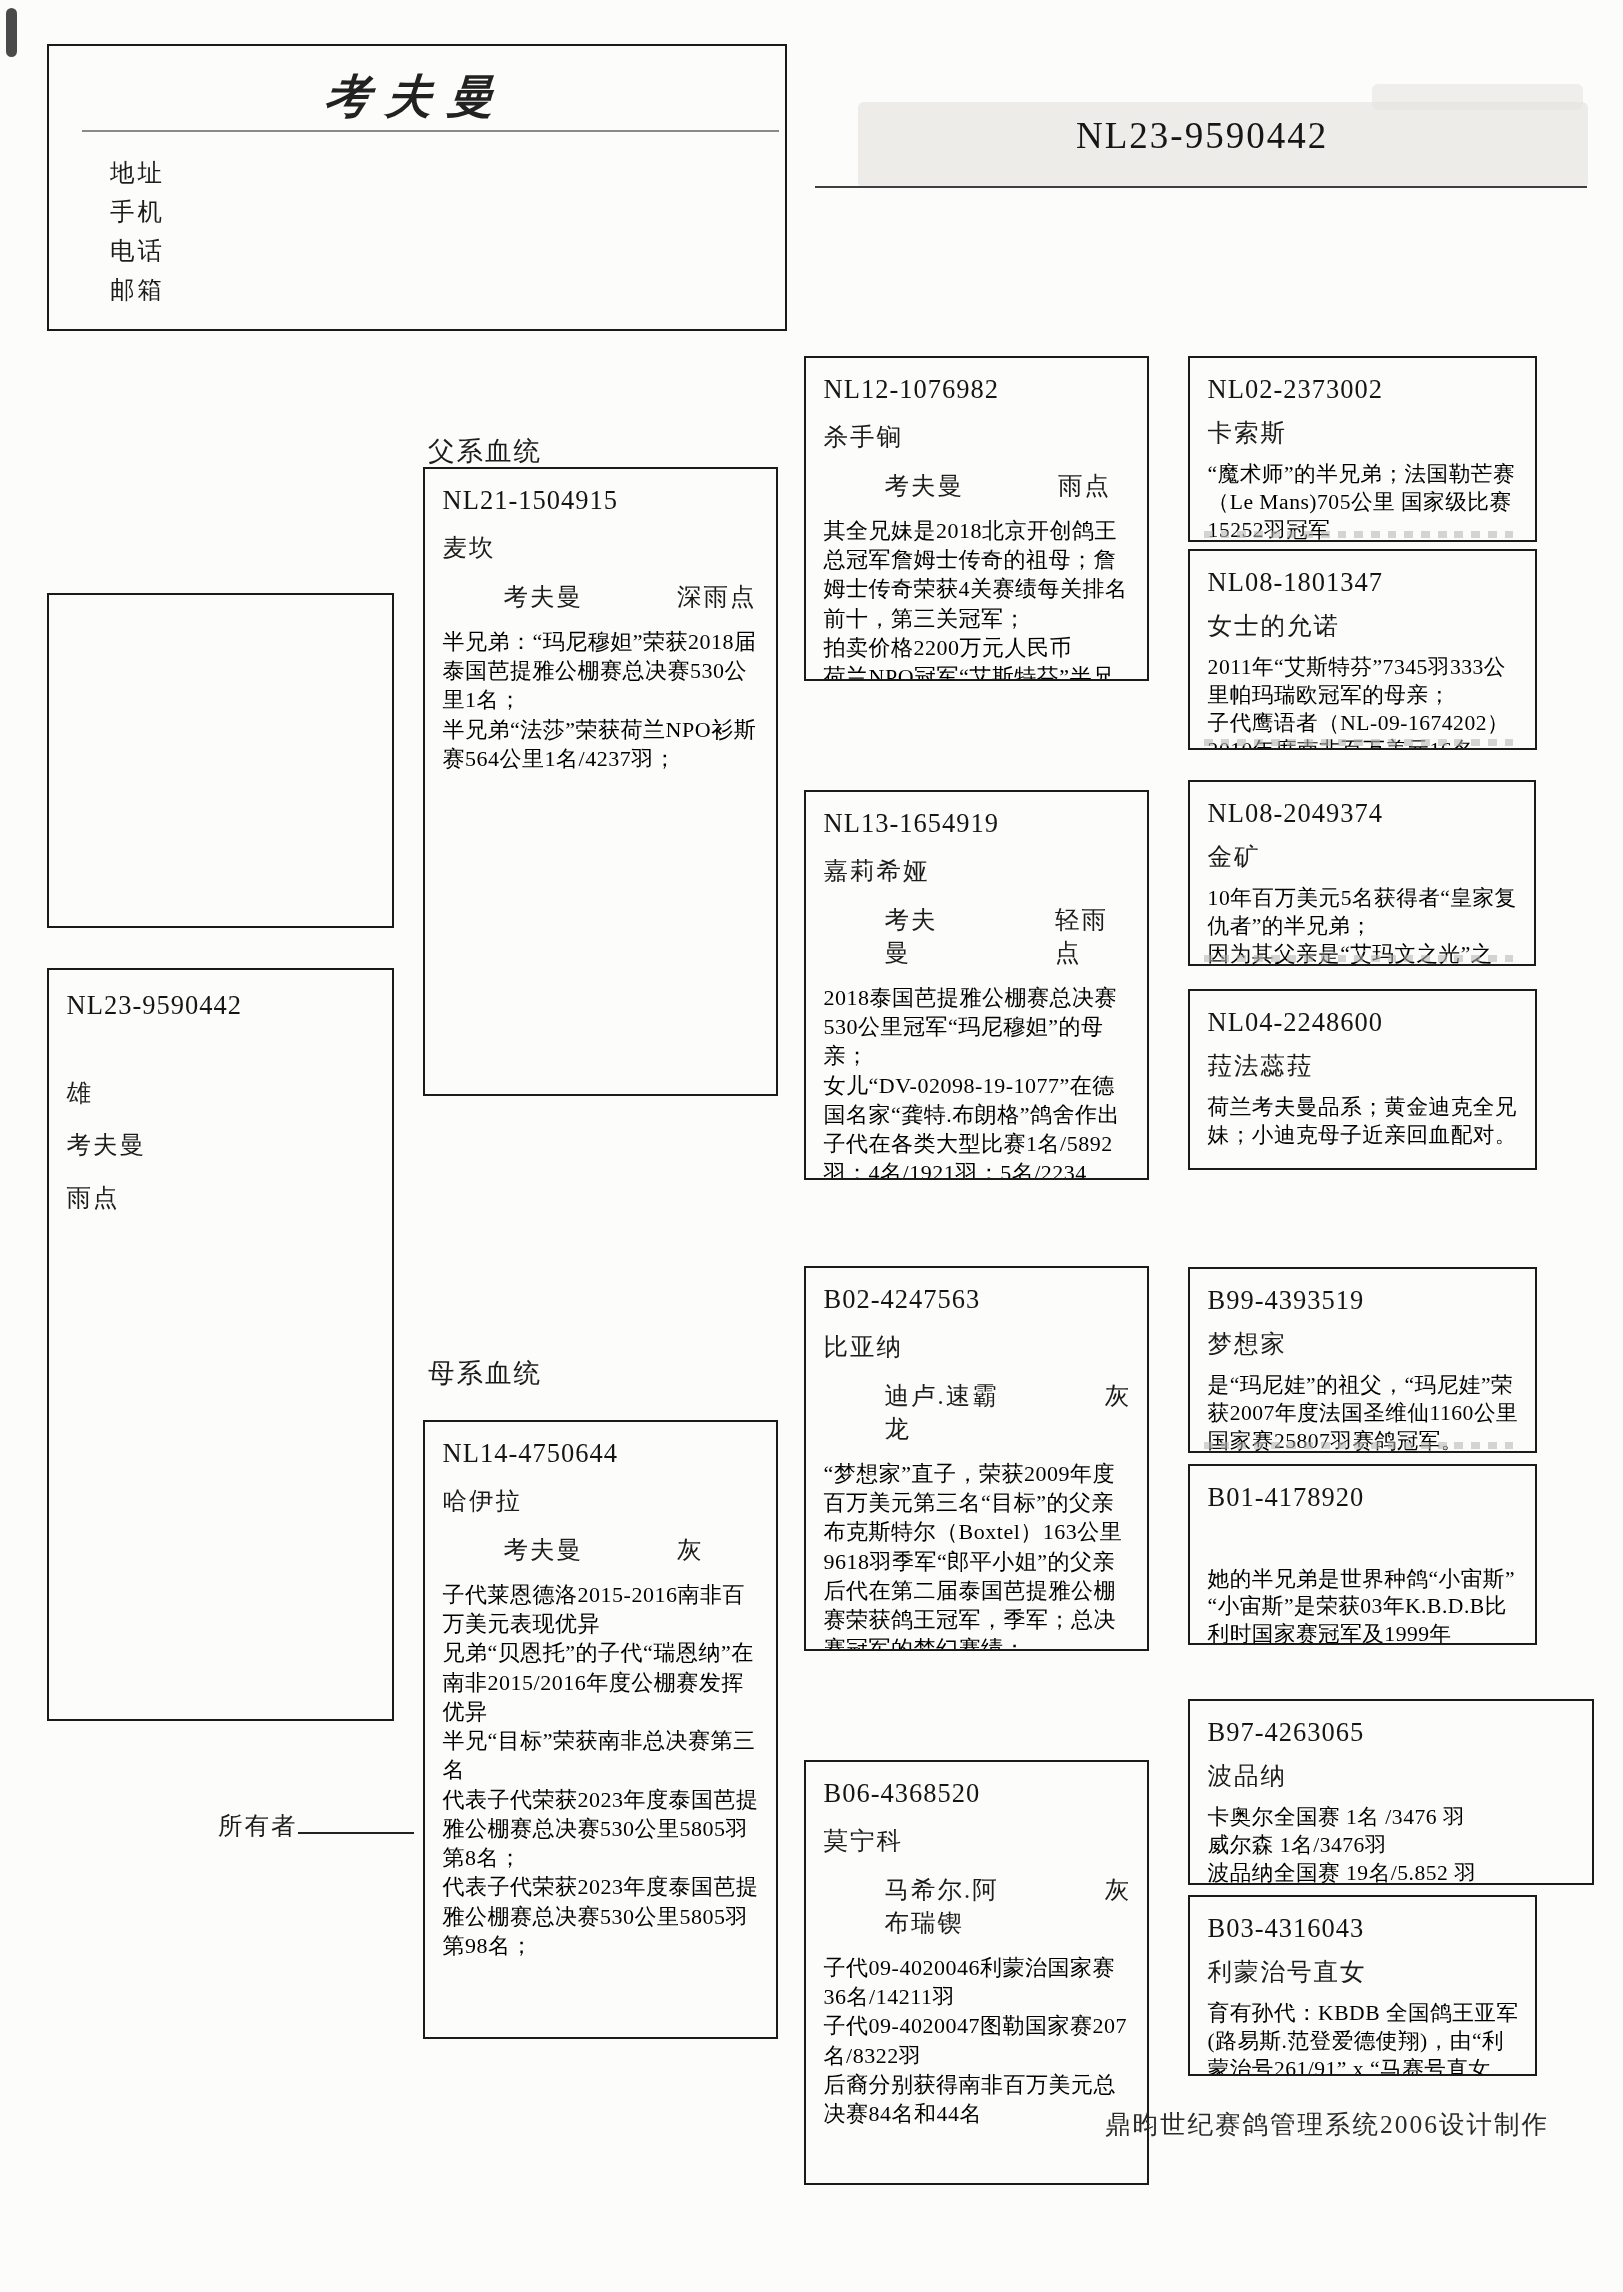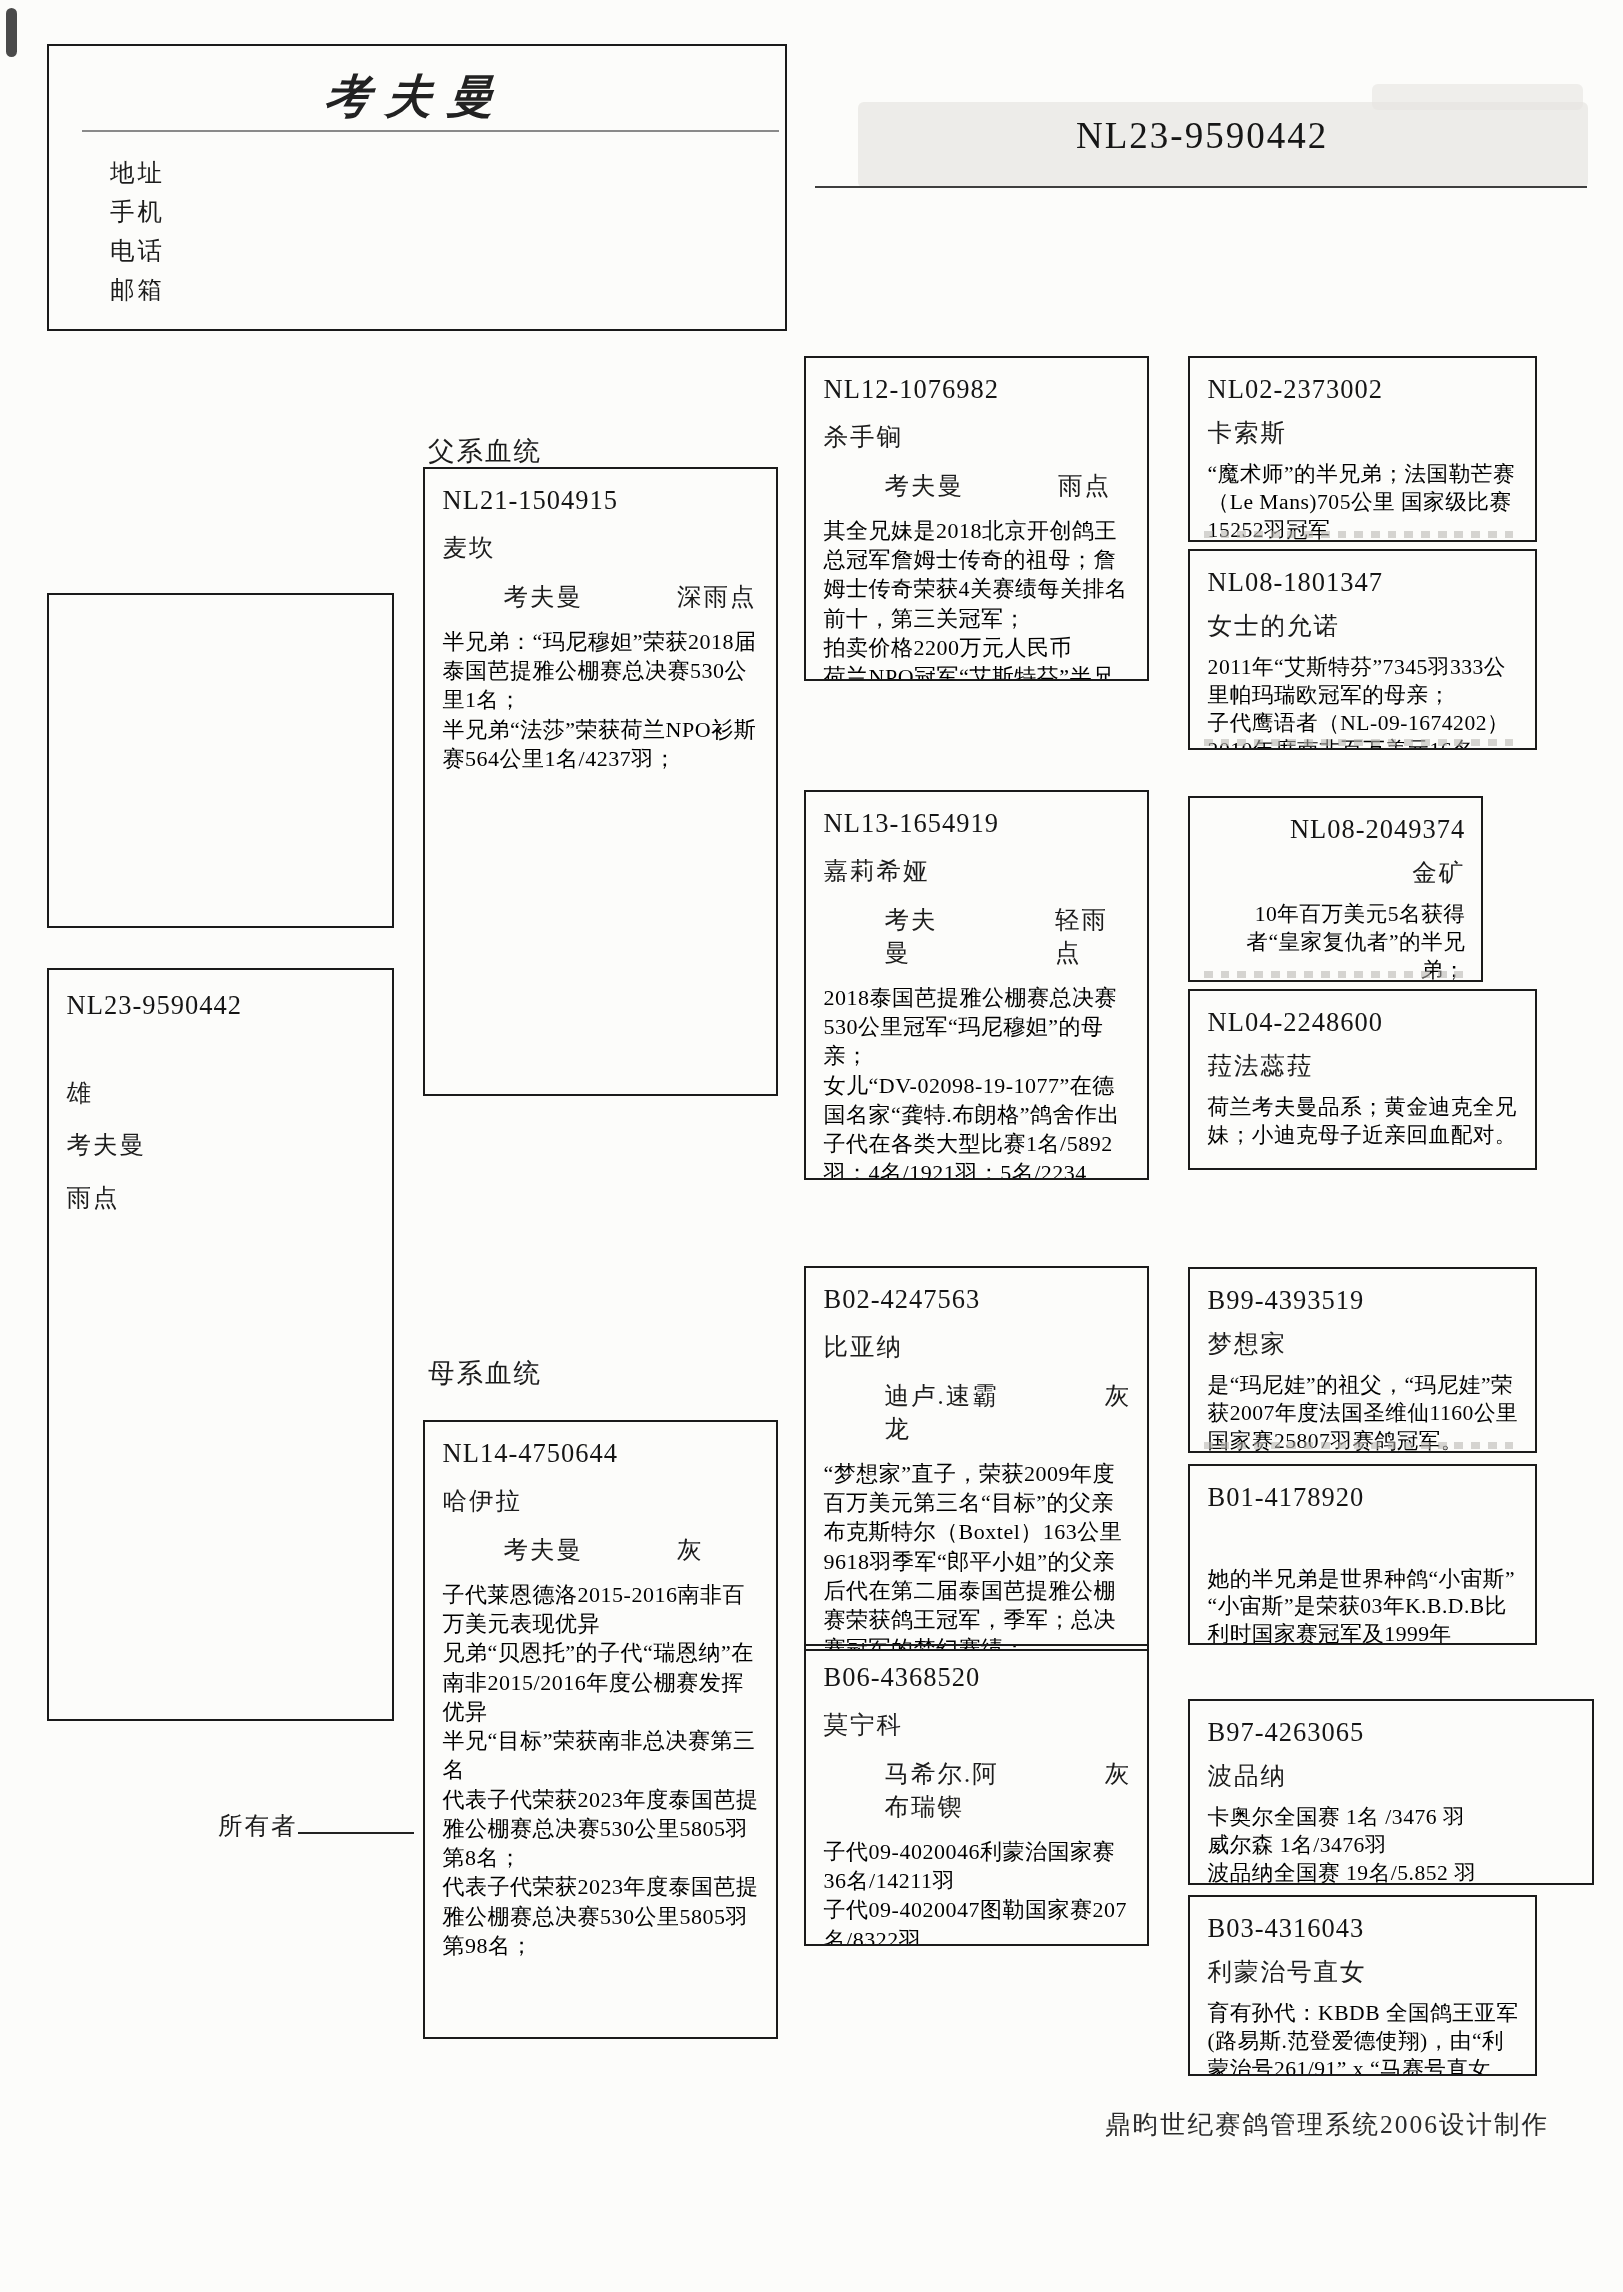--- a/index.html
+++ b/index.html
@@ -186,21 +186,21 @@
     <div class="name">比亚纳</div>
     <div class="strainline">
       <span class="strain">迪卢.速霸龙</span>
       <span class="color">灰</span>
     </div>
     <div class="desc">“梦想家”直子，荣获2009年度百万美元第三名“目标”的父亲
 布克斯特尔（Boxtel）163公里9618羽季军“郎平小姐”的父亲
 后代在第二届泰国芭提雅公棚赛荣获鸽王冠军，季军；总决赛冠军的梦幻赛绩；</div>
   </div>
 
-  <div class="pbox" style="left:804px; top:1644px; width:345px; height:302px;">
+  <div class="pbox" style="left:804px; top:1760px; width:345px; height:425px;">
     <div class="ring">B06-4368520</div>
     <div class="name">莫宁科</div>
     <div class="strainline">
       <span class="strain">马希尔.阿布瑞锲</span>
       <span class="color">灰</span>
     </div>
     <div class="desc">子代09-4020046利蒙治国家赛36名/14211羽
 子代09-4020047图勒国家赛207名/8322羽
 后裔分别获得南非百万美元总决赛84名和44名</div>
   </div>
@@ -214,21 +214,21 @@
   </div>
 
   <div class="pbox small" style="left:1188px; top:549px; width:349px; height:201px;">
     <div class="ring">NL08-1801347</div>
     <div class="name">女士的允诺</div>
     <div class="desc">2011年“艾斯特芬”7345羽333公里帕玛瑞欧冠军的母亲；
 子代鹰语者（NL-09-1674202）2010年度南非百万美元16名</div>
     <div class="clip-strip"></div>
   </div>
 
-  <div class="pbox small" style="left:1188px; top:796px; width:295px; height:186px;text-align:right;">
+  <div class="pbox small" style="left:1188px; top:780px; width:348px; height:186px;">
     <div class="ring">NL08-2049374</div>
     <div class="name">金矿</div>
     <div class="desc">10年百万美元5名获得者“皇家复仇者”的半兄弟；
 因为其父亲是“艾玛文之光”之子，“艾玛文之光”其子代已经有很多获</div>
     <div class="clip-strip"></div>
   </div>
 
   <div class="pbox small" style="left:1188px; top:989px; width:349px; height:181px;">
     <div class="ring">NL04-2248600</div>
     <div class="name">菈法蕊菈</div>

